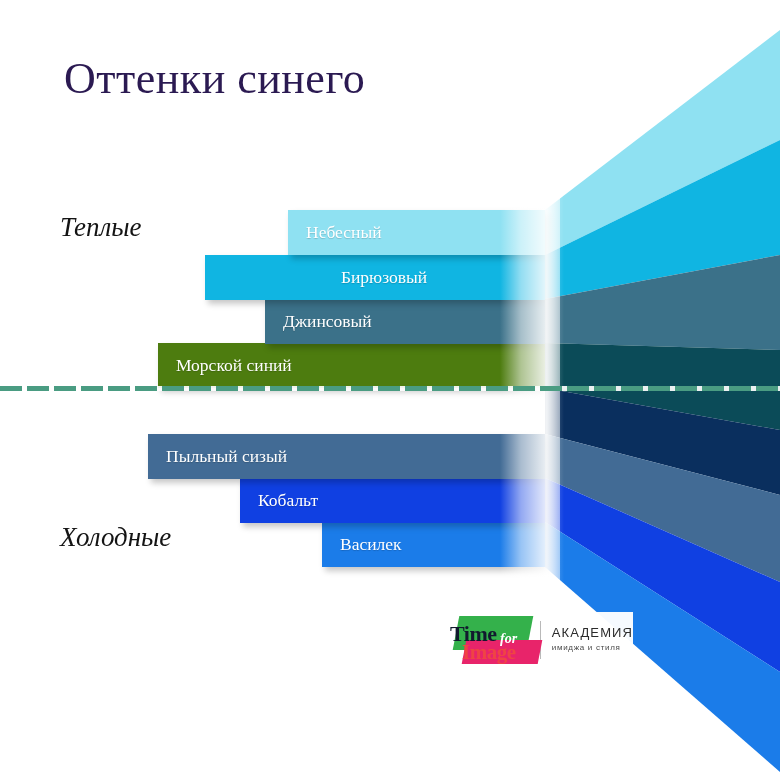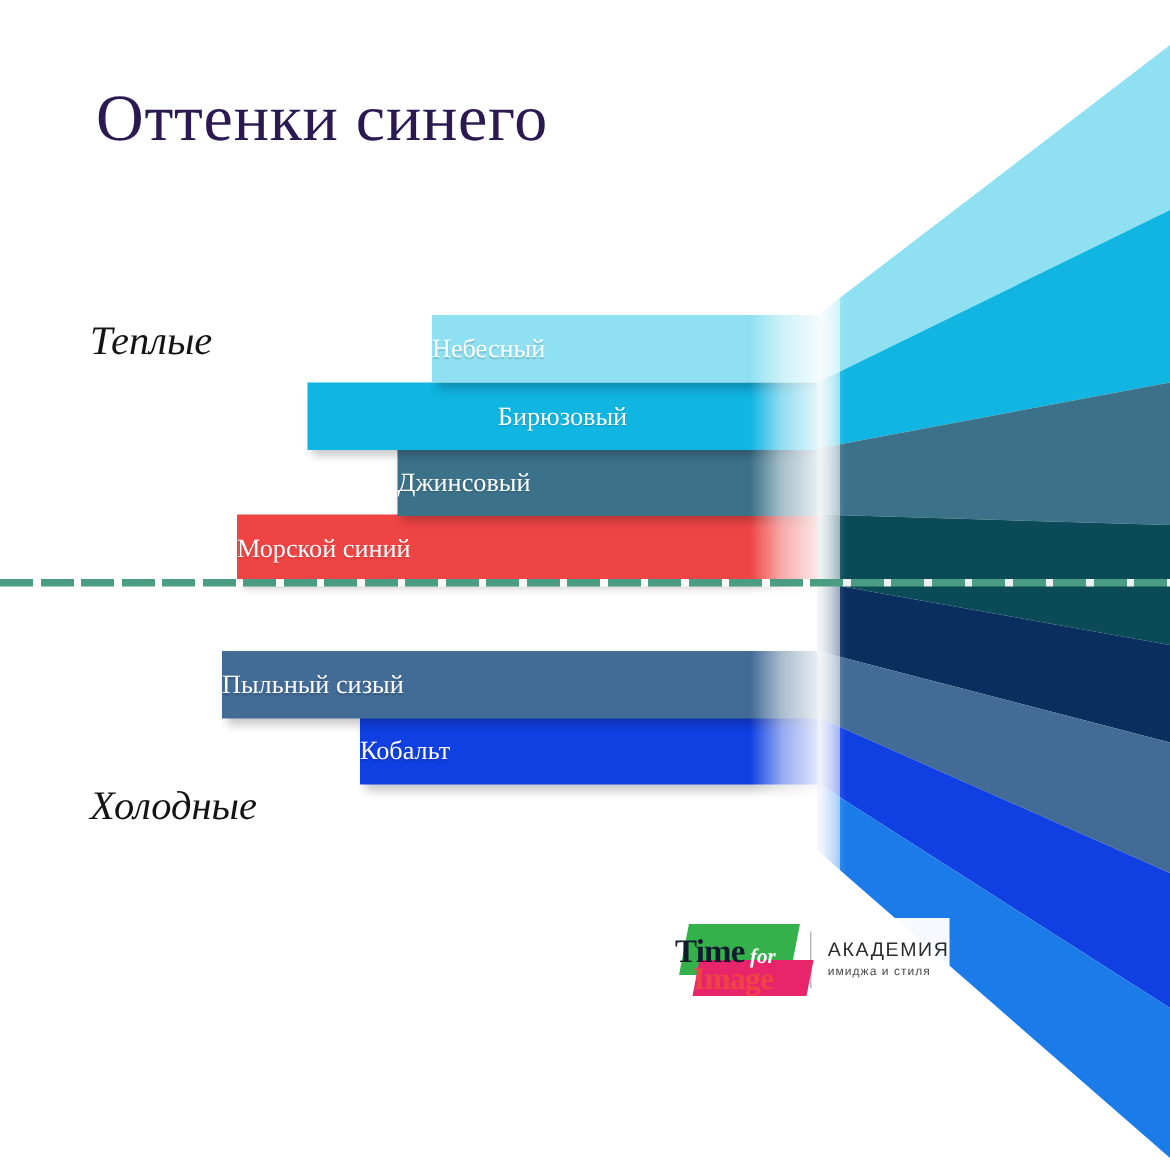--- a/index.html
+++ b/index.html
@@ -45,20 +45,21 @@
     display:flex;
     align-items:center;
     box-sizing:border-box;
     box-shadow:3px 4px 6px rgba(0,0,0,0.22);
   }
   .bar .bar-label{
     font-family:"Liberation Serif", serif;
     font-size:17.5px;
     color:#ffffff;
     white-space:nowrap;
+    padding-left:18px;
     text-shadow:0 1px 1px rgba(0,0,0,0.18);
   }
 
   
   #divider{
     position:absolute;
     left:0;top:386px;
     width:780px;height:5px;
     background:repeating-linear-gradient(to right,
       #4a9c82 0px, #4a9c82 22px,
@@ -163,28 +164,31 @@
   <div id="bars">
       <div class="bar" style="left: 288px; top: 210px; width: 257px; height: 45px; background: rgb(143, 225, 242); z-index: 20;">
         <span class="bar-label" style="color: rgb(255, 255, 255);">Небесный</span>
       </div>
       <div class="bar" style="left: 205px; top: 255px; width: 340px; height: 45px; background: rgb(16, 181, 226); z-index: 19; justify-content: center;">
         <span class="bar-label" style="color: rgb(255, 255, 255);">Бирюзовый</span>
       </div>
       <div class="bar" style="left: 265px; top: 299px; width: 280px; height: 45px; background: rgb(59, 113, 137); z-index: 18;">
         <span class="bar-label" style="color: rgb(255, 255, 255);">Джинсовый</span>
       </div>
-      <div class="bar" style="left: 158px; top: 343px; width: 387px; height: 45px; background: #ef4444; z-index: 17;">
+      <div class="bar" style="left: 158px; top: 343px; width: 387px; height: 45px; background: #4d7c0f; z-index: 17;">
         <span class="bar-label" style="color: rgb(255, 255, 255);">Морской синий</span>
       </div>
       <div class="bar" style="left: 148px; top: 434px; width: 397px; height: 45px; background: rgb(66, 107, 149); z-index: 15;">
         <span class="bar-label" style="color: rgb(255, 255, 255);">Пыльный сизый</span>
       </div>
       <div class="bar" style="left: 240px; top: 478px; width: 305px; height: 45px; background: rgb(16, 64, 226); z-index: 14;">
         <span class="bar-label" style="color: rgb(255, 255, 255);">Кобальт</span>
+      </div>
+      <div class="bar" style="left: 322px; top: 522px; width: 223px; height: 45px; background: rgb(27, 124, 233); z-index: 13;">
+        <span class="bar-label" style="color: rgb(255, 255, 255);">Василек</span>
       </div>
     </div>
 
   <div id="divider"></div>
 
   <div id="logo">
     <div id="logo-mark">
       <div class="logo-green"></div>
       <div class="logo-pink"></div>
       <div class="logo-time">Time</div>

